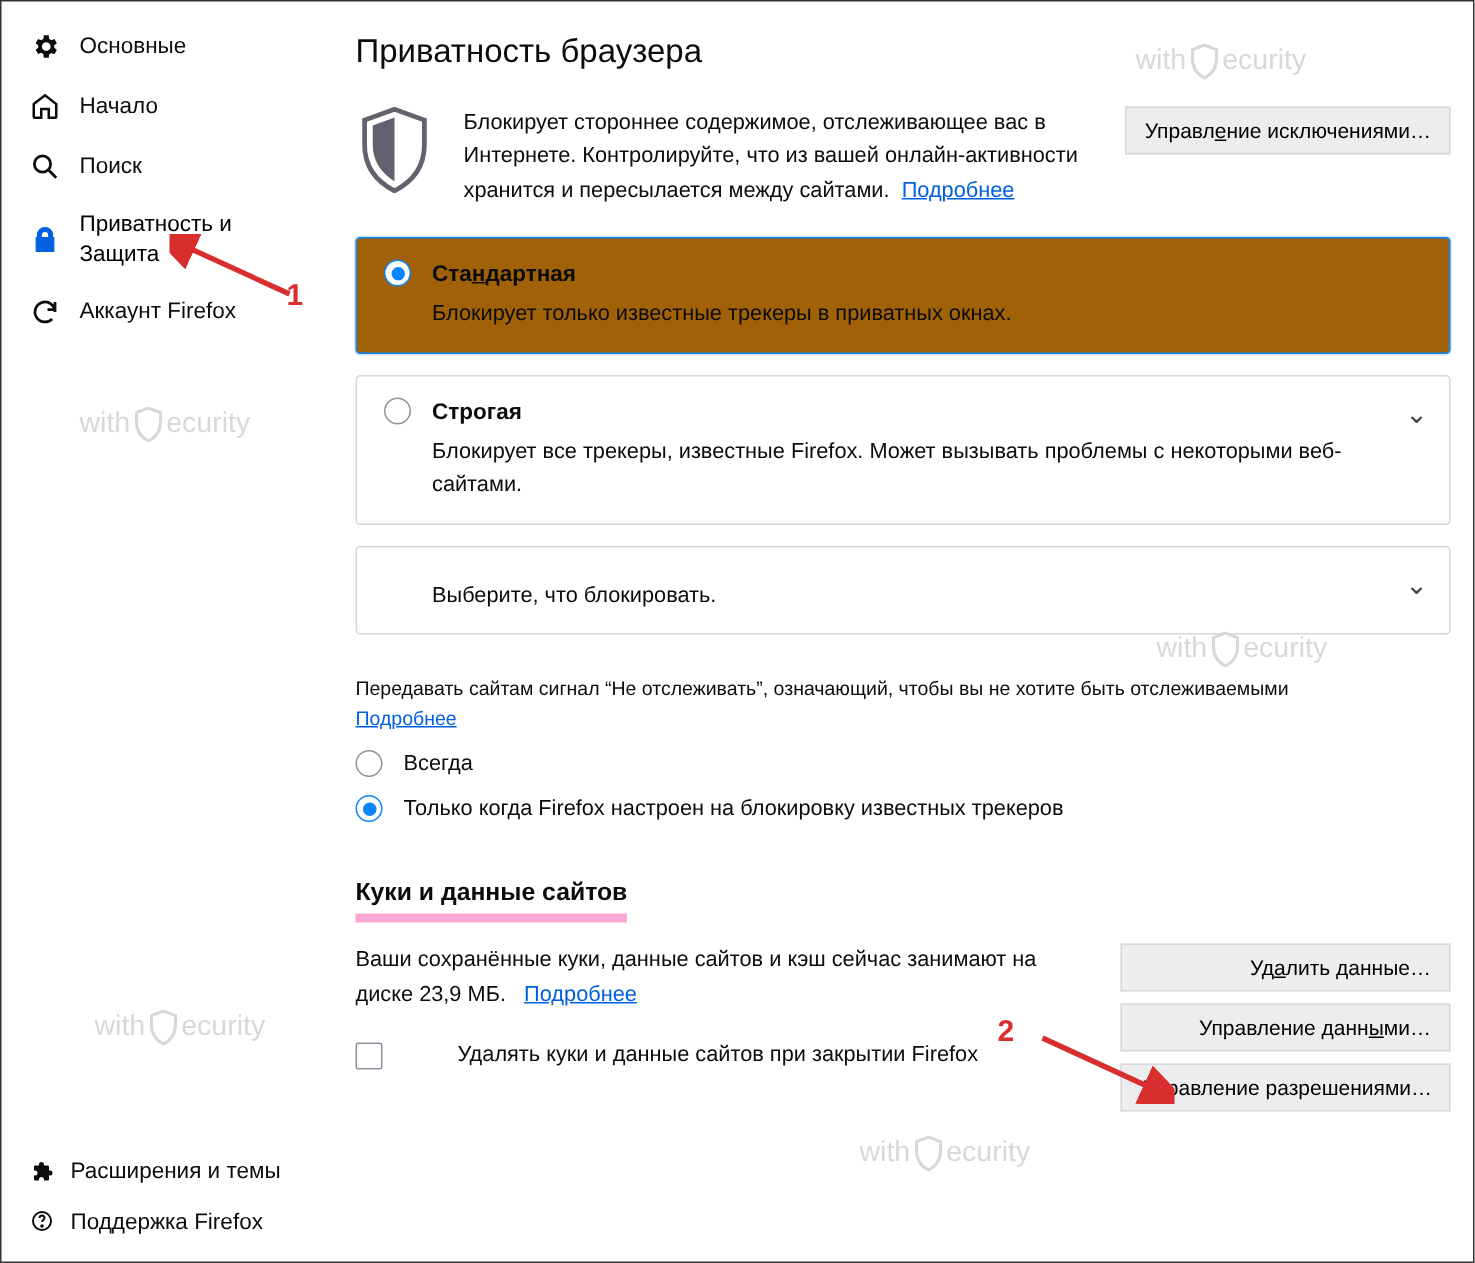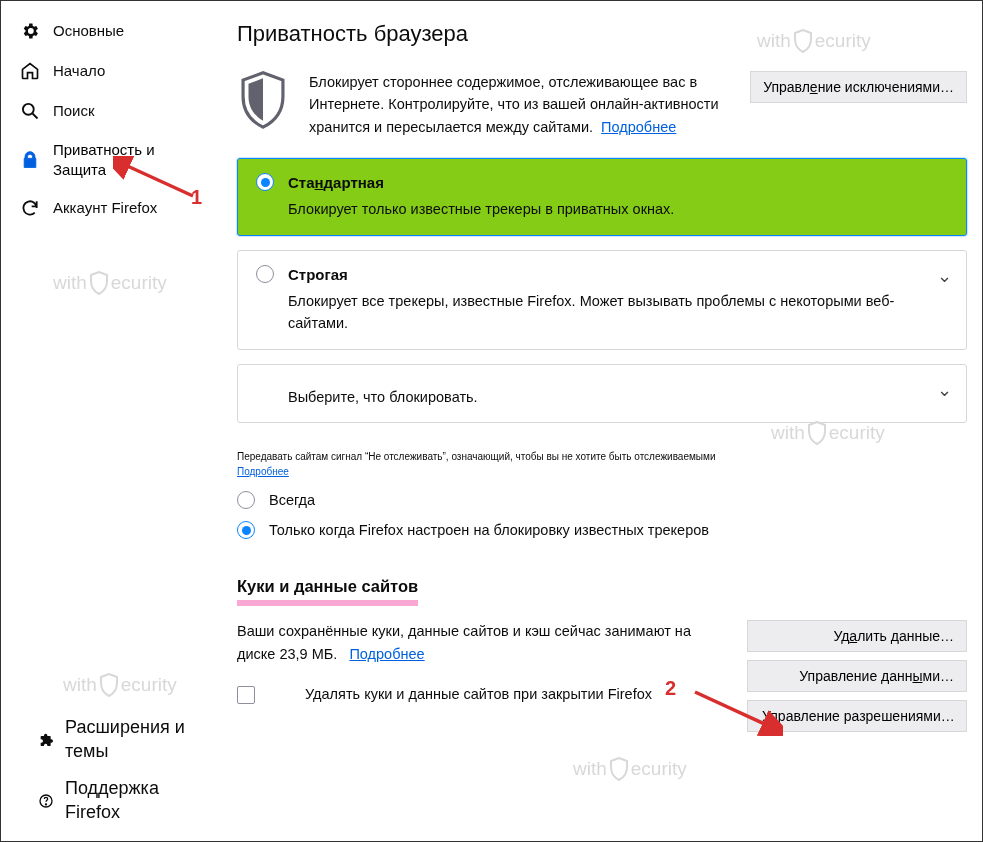--- a/index.html
+++ b/index.html
@@ -31,21 +31,21 @@
     line-height: 1.3;
   }
   .sidebar-item.active { color: #000000; }
   .sidebar-item .icon {
     width: 22px; height: 22px;
     margin-right: 12px;
     flex-shrink: 0;
     display: flex; align-items: center; justify-content: center;
   }
   .sidebar-item.active .icon svg { fill: #0060df; stroke: #0060df; }
-  .sidebar-bottom .sidebar-item { font-size: 18px; padding: 7px 10px 7px 18px; margin-left: 18px; }
+  .sidebar-bottom .sidebar-item { font-size: 15px; padding: 7px 10px 7px 18px; }
   .sidebar-bottom .icon { width: 18px; height: 18px; margin-right: 10px; }
   .main {
     flex: 1;
     padding: 20px 15px 20px 22px;
     overflow-y: auto;
   }
   h1 { font-size: 22px; font-weight: 400; margin-bottom: 24px; }
   h2 { font-size: 16.5px; font-weight: 700; margin-bottom: 14px; }
   .cb-header {
     display: flex;
@@ -68,40 +68,40 @@
   .btn .ul { text-decoration: underline; }
   .opt-card {
     border: 1px solid #d7d7db;
     border-radius: 3px;
     padding: 14px 18px;
     margin-bottom: 14px;
     position: relative;
   }
   .opt-card.selected {
     border: 1px solid #0a84ff;
-    background: #84cc16;
+    background: #a16207;
     box-shadow: 0 0 0 1px rgba(10,132,255,0.2);
   }
   .opt-head { display: flex; align-items: center; }
   .opt-title { font-weight: 700; font-size: 15px; }
   .opt-title .ul { text-decoration: underline; }
   .opt-desc { font-size: 14.5px; line-height: 1.5; margin-top: 8px; padding-left: 32px; }
   .radio {
     width: 18px; height: 18px; border-radius: 50%;
     border: 1.5px solid #8f8f9d; margin-right: 14px; flex-shrink: 0;
     display: flex; align-items: center; justify-content: center;
     background: #fff;
   }
   .radio.checked { border-color: #0a84ff; }
   .radio.checked::after {
     content: ""; width: 9px; height: 9px; border-radius: 50%; background: #0a84ff;
   }
   .chev { position: absolute; right: 14px; top: 14px; font-size: 18px; color: #444; }
   .dnt { margin-top: 26px; }
-  .dnt-text { font-size: 10px; line-height: 1.5; }
+  .dnt-text { font-size: 13px; line-height: 1.5; }
   .radio-row { display: flex; align-items: center; margin-top: 12px; font-size: 14.5px; }
   .section-divider { margin-top: 38px; }
   .cookies-head {
     border-bottom: 6px solid #f9a8d4;
     display: inline-block;
     padding-bottom: 4px; margin-bottom: 14px;
   }
   .cookies-grid { display: flex; }
   .cookies-left { flex: 1; font-size: 14.5px; line-height: 1.55; padding-right: 20px; }
   .cookies-right { display: flex; flex-direction: column; gap: 8px; align-items: stretch; width: 220px; }

